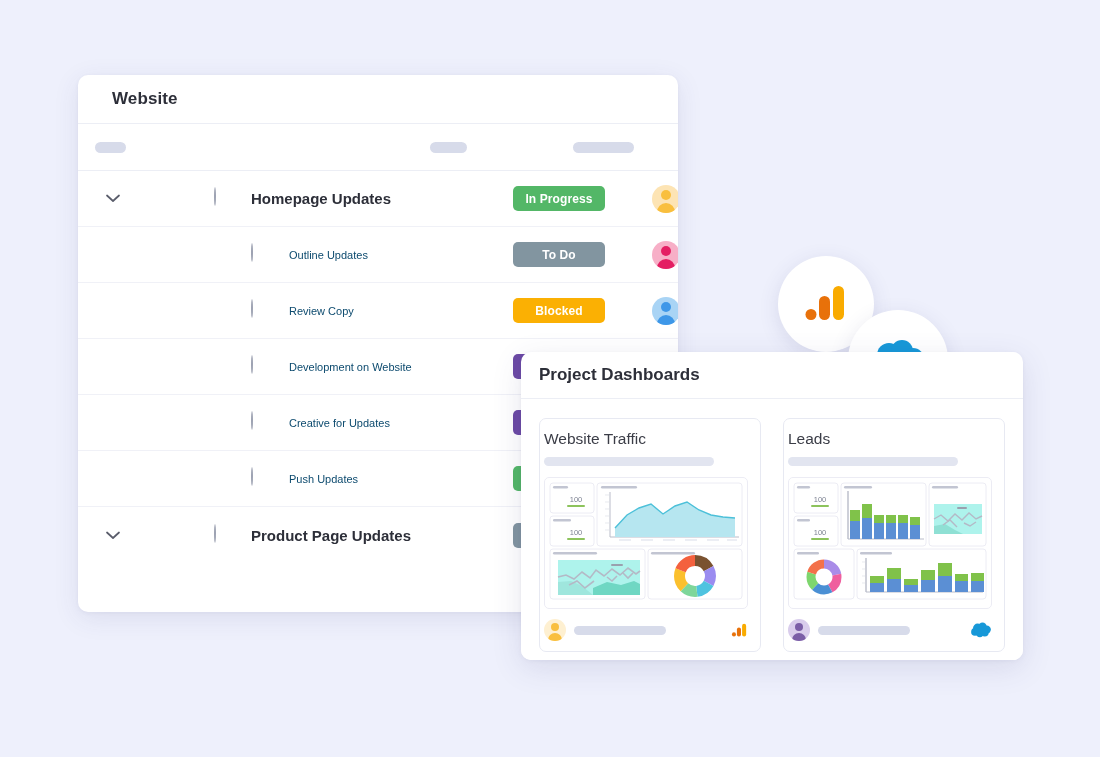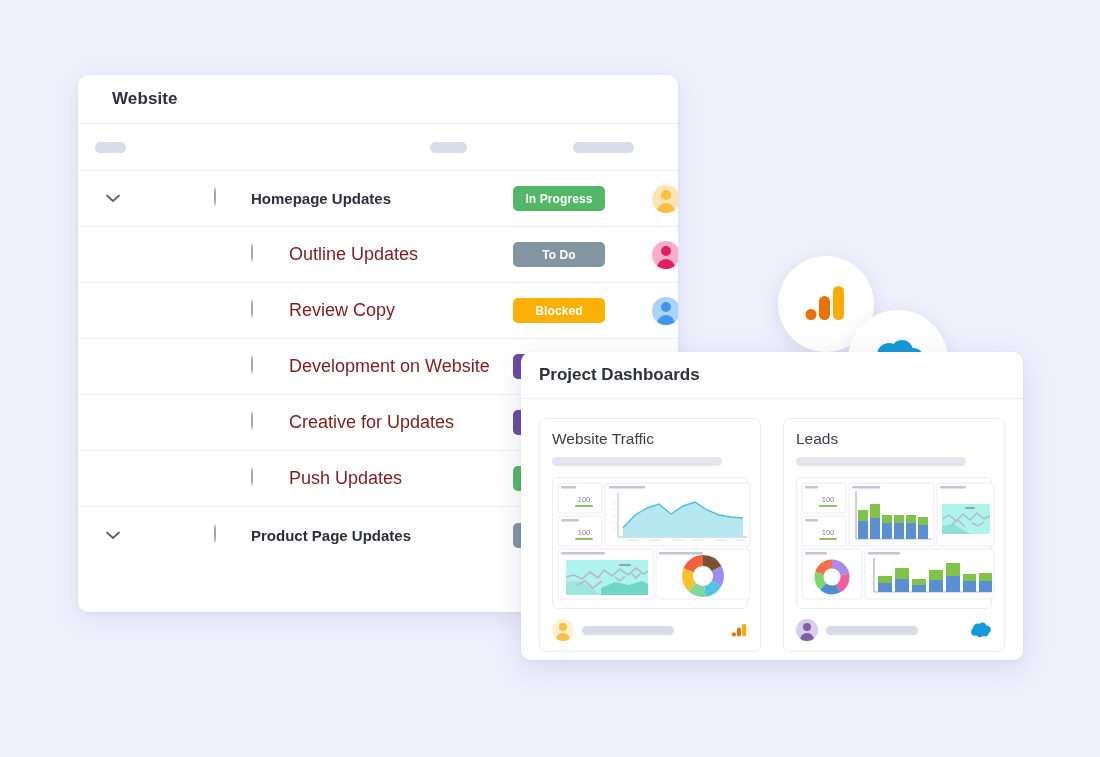--- a/index.html
+++ b/index.html
@@ -52,21 +52,21 @@
   .cbox.lvl1 { left: 173px; }
   .cbox .ring {
     width: 21px; height: 21px; border-radius: 50%;
     border: 1.6px solid #9ea3b3; background: #fff; box-sizing: border-box;
   }
   .cbox .checked {
     width: 21px; height: 21px; border-radius: 50%;
     background: #dfe3f6; display: flex; align-items: center; justify-content: center;
   }
 
-  .t-label { position: absolute; font-size: 18px; color: #7f1d1d; }
+  .t-label { position: absolute; font-size: 11px; color: #0c4a6e; }
   .t-label.lvl0 { left: 173px; font-weight: bold; font-size: 15px; color: #2d2f39; }
   .t-label.lvl1 { left: 211px; font-weight: normal; }
 
   .badge {
     position: absolute; left: 435px; width: 92px; height: 25px;
     border-radius: 5px; color: #fff; font-size: 12px; font-weight: bold;
     display: flex; align-items: center; justify-content: center; letter-spacing: .1px;
   }
 
   .assignee { position: absolute; left: 574px; display: flex; align-items: center; }
@@ -95,21 +95,21 @@
   }
   .dash-title-bar {
     height: 47px; display: flex; align-items: center;
     padding-left: 18px; border-bottom: 1px solid #eceef5;
   }
   .dash-title { font-size: 17px; font-weight: bold; color: #2d2f39; }
   .dash-body { display: flex; gap: 22px; padding: 19px 18px; background: #fff; }
 
   .mini-card {
     width: 222px; border: 1px solid #e7e9f2; border-radius: 7px;
-    padding: 11px 12px 10px 12px; background: #fff;
+    padding: 11px 12px 10px 4px; background: #fff;
   }
   .mini-title { font-size: 15.5px; color: #3b3d47; margin-bottom: 9px; }
   .mini-sub { background: #e2e5f0; border-radius: 6px; height: 9px; width: 170px; margin-bottom: 11px; }
   .mini-shot { border: 1px solid #ececf4; border-radius: 5px; padding: 4px; background:#fff; }
   .mini-foot { display: flex; align-items: center; margin-top: 10px; }
   .mini-foot .avatar { width: 22px; height: 22px; }
   .mini-foot .avatar .head { top: 4px; width: 8px; height: 8px; }
   .mini-foot .avatar .body { top: 14px; width: 14px; height: 11px; border-radius: 7px 7px 0 0; }
   .mini-foot .skel { width: 92px; height: 9px; margin-left: 8px; }
   .mini-foot .brand { margin-left: auto; display: flex; align-items: center; }

